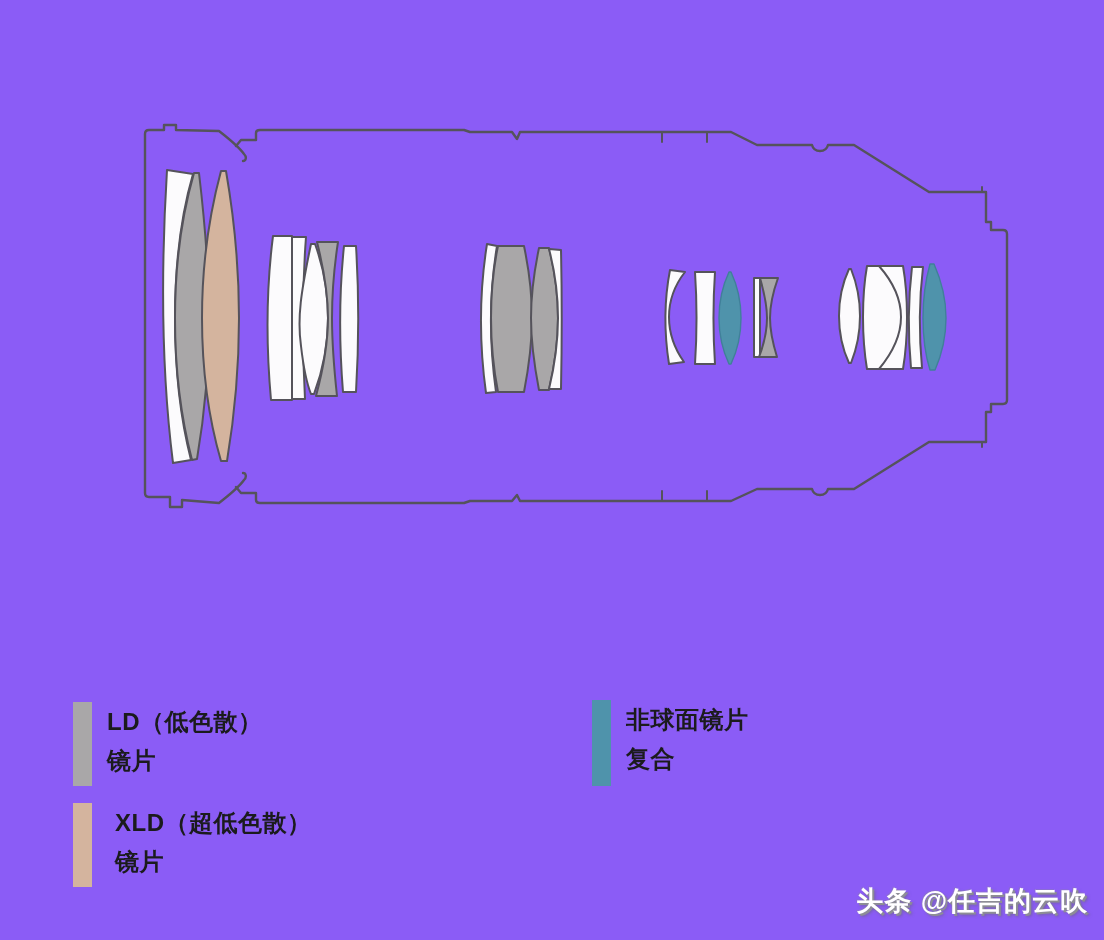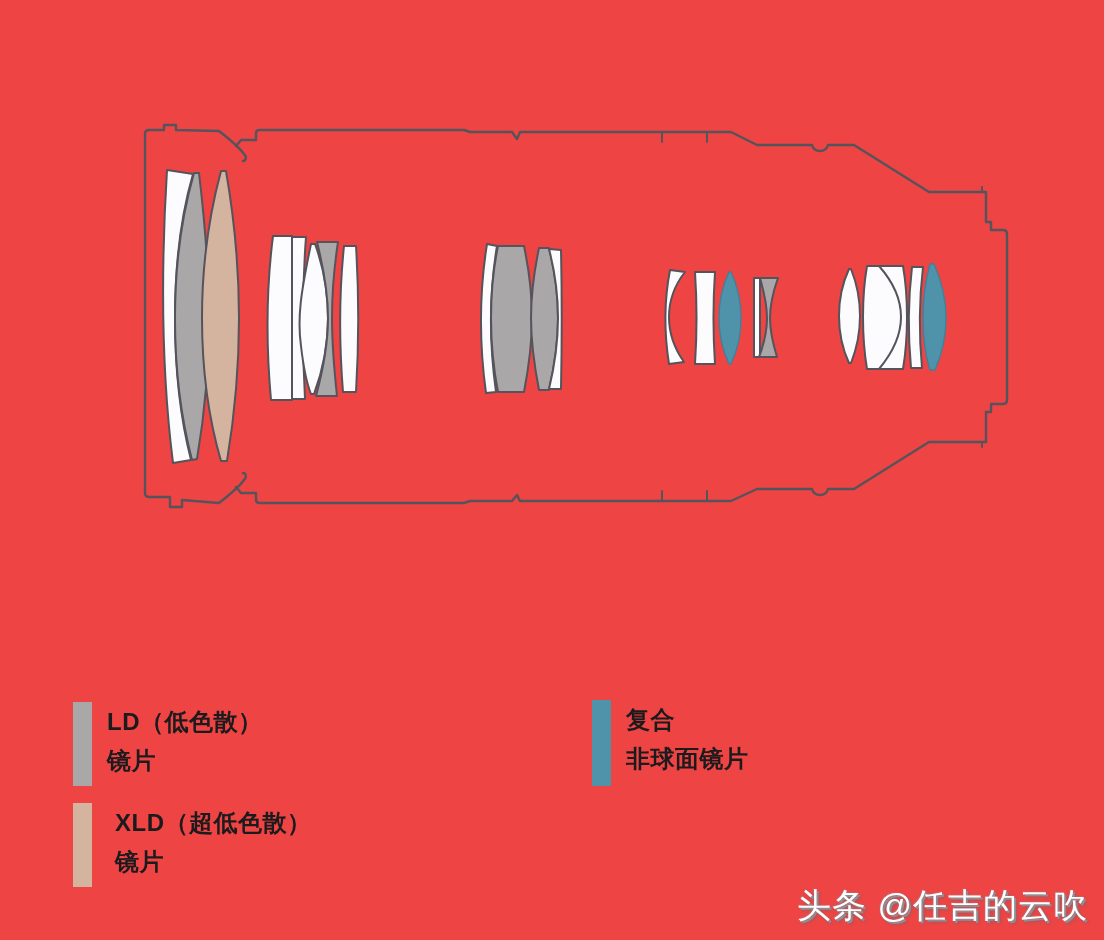--- a/index.html
+++ b/index.html
@@ -1,35 +1,35 @@
 <!DOCTYPE html>
 <html><head>
 <meta charset="utf-8">
 <style>
   html,body{margin:0;padding:0;}
   .canvas{
     position:relative;
     width:1104px;height:940px;
-    background:#ef4444;
+    background:#8b5cf6;
     overflow:hidden;
     font-family:"Liberation Sans","DejaVu Sans",sans-serif;
   }
   svg.diagram{position:absolute;left:0;top:0;}
   .outline{fill:none;stroke:#55535b;stroke-width:2.4;stroke-linejoin:round;stroke-linecap:round;}
   .elem{stroke:#55535b;stroke-width:2;stroke-linejoin:round;}
   .elem-teal{stroke:#40809a;stroke-width:1.4;}
   .iface{fill:none;stroke:#55535b;stroke-width:2;stroke-linecap:round;}
   .tick{fill:none;stroke:#55535b;stroke-width:2;stroke-linecap:round;}
 
   .legend-item{position:absolute;display:flex;align-items:flex-start;}
   .swatch{display:block;width:19px;height:84px;margin-right:15px;flex:0 0 auto;}
   .legend-text{font-size:24px;font-weight:bold;color:#1b1b1d;line-height:39px;letter-spacing:0.5px;}
   .watermark{
     position:absolute;right:16px;top:883px;
-    font-size:34px;font-weight:normal;color:#ffffff;
+    font-size:27px;font-weight:bold;color:#ffffff;
     letter-spacing:1px;white-space:nowrap;
     text-shadow:2px 2px 0 #8d8d95, 3px 3px 3px rgba(100,100,110,0.55), -1px -1px 0 rgba(140,140,150,0.35);
   }
 </style>
 </head>
 <body>
 
 <div class="canvas">
 
   <svg class="diagram" width="1104" height="940" viewBox="0 0 1104 940">
@@ -156,20 +156,20 @@
     <span class="swatch" style="background-color: rgb(212, 180, 158);"></span>
     <div class="legend-text">
       <div>XLD（超低色散）</div>
       <div>镜片</div>
     </div>
   </div>
 
   <div class="legend-item" style="left:592px;top:700px;">
     <span class="swatch" style="height: 86px; background-color: rgb(79, 147, 171);"></span>
     <div class="legend-text">
+      <div>非球面镜片</div>
       <div>复合</div>
-      <div>非球面镜片</div>
     </div>
   </div>
 
   <div class="watermark">头条 @任吉的云吹</div>
 
 </div>
 
 </body></html>

